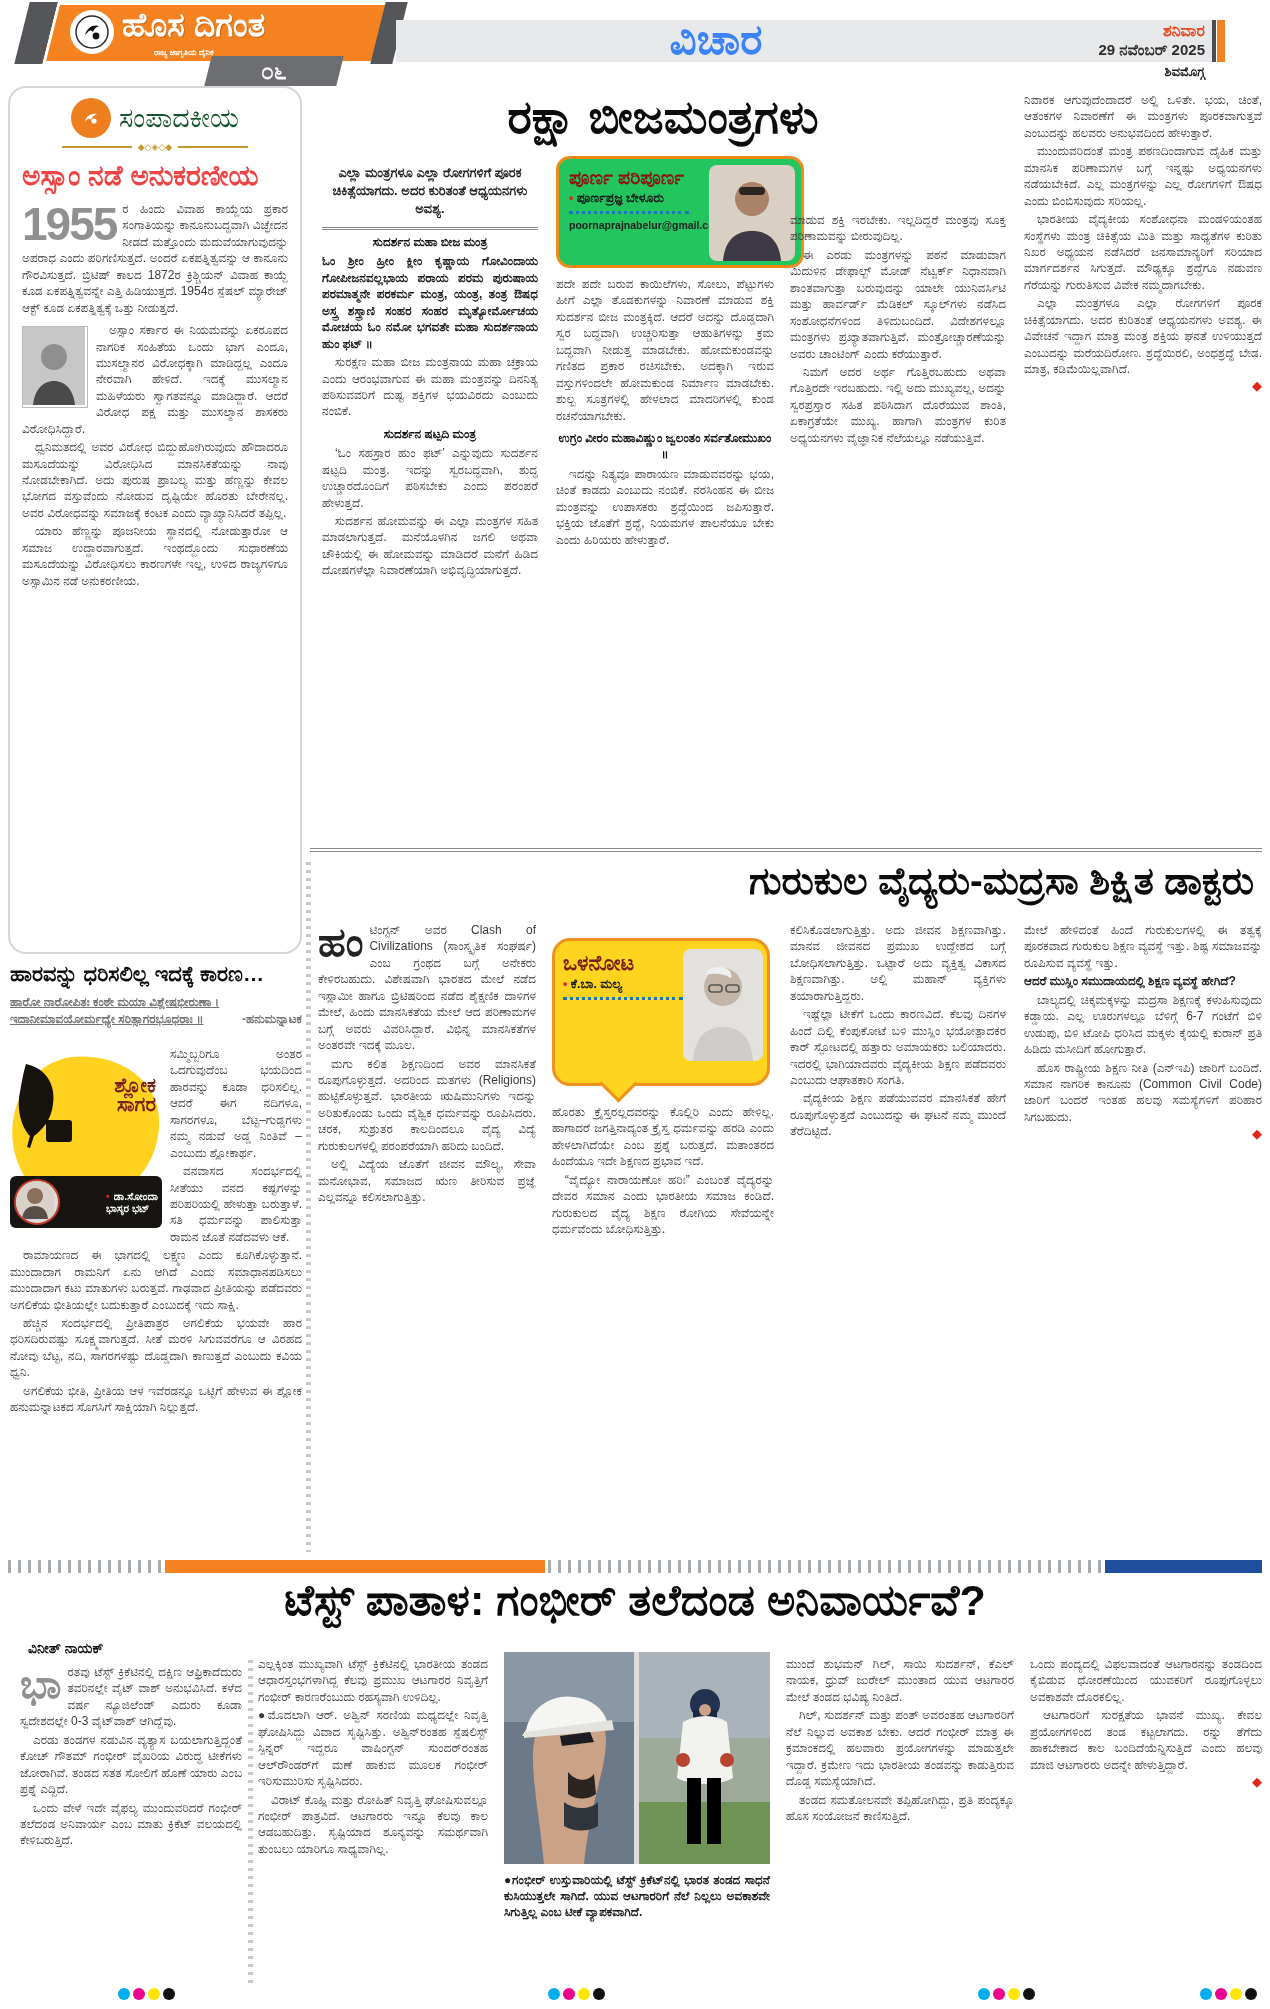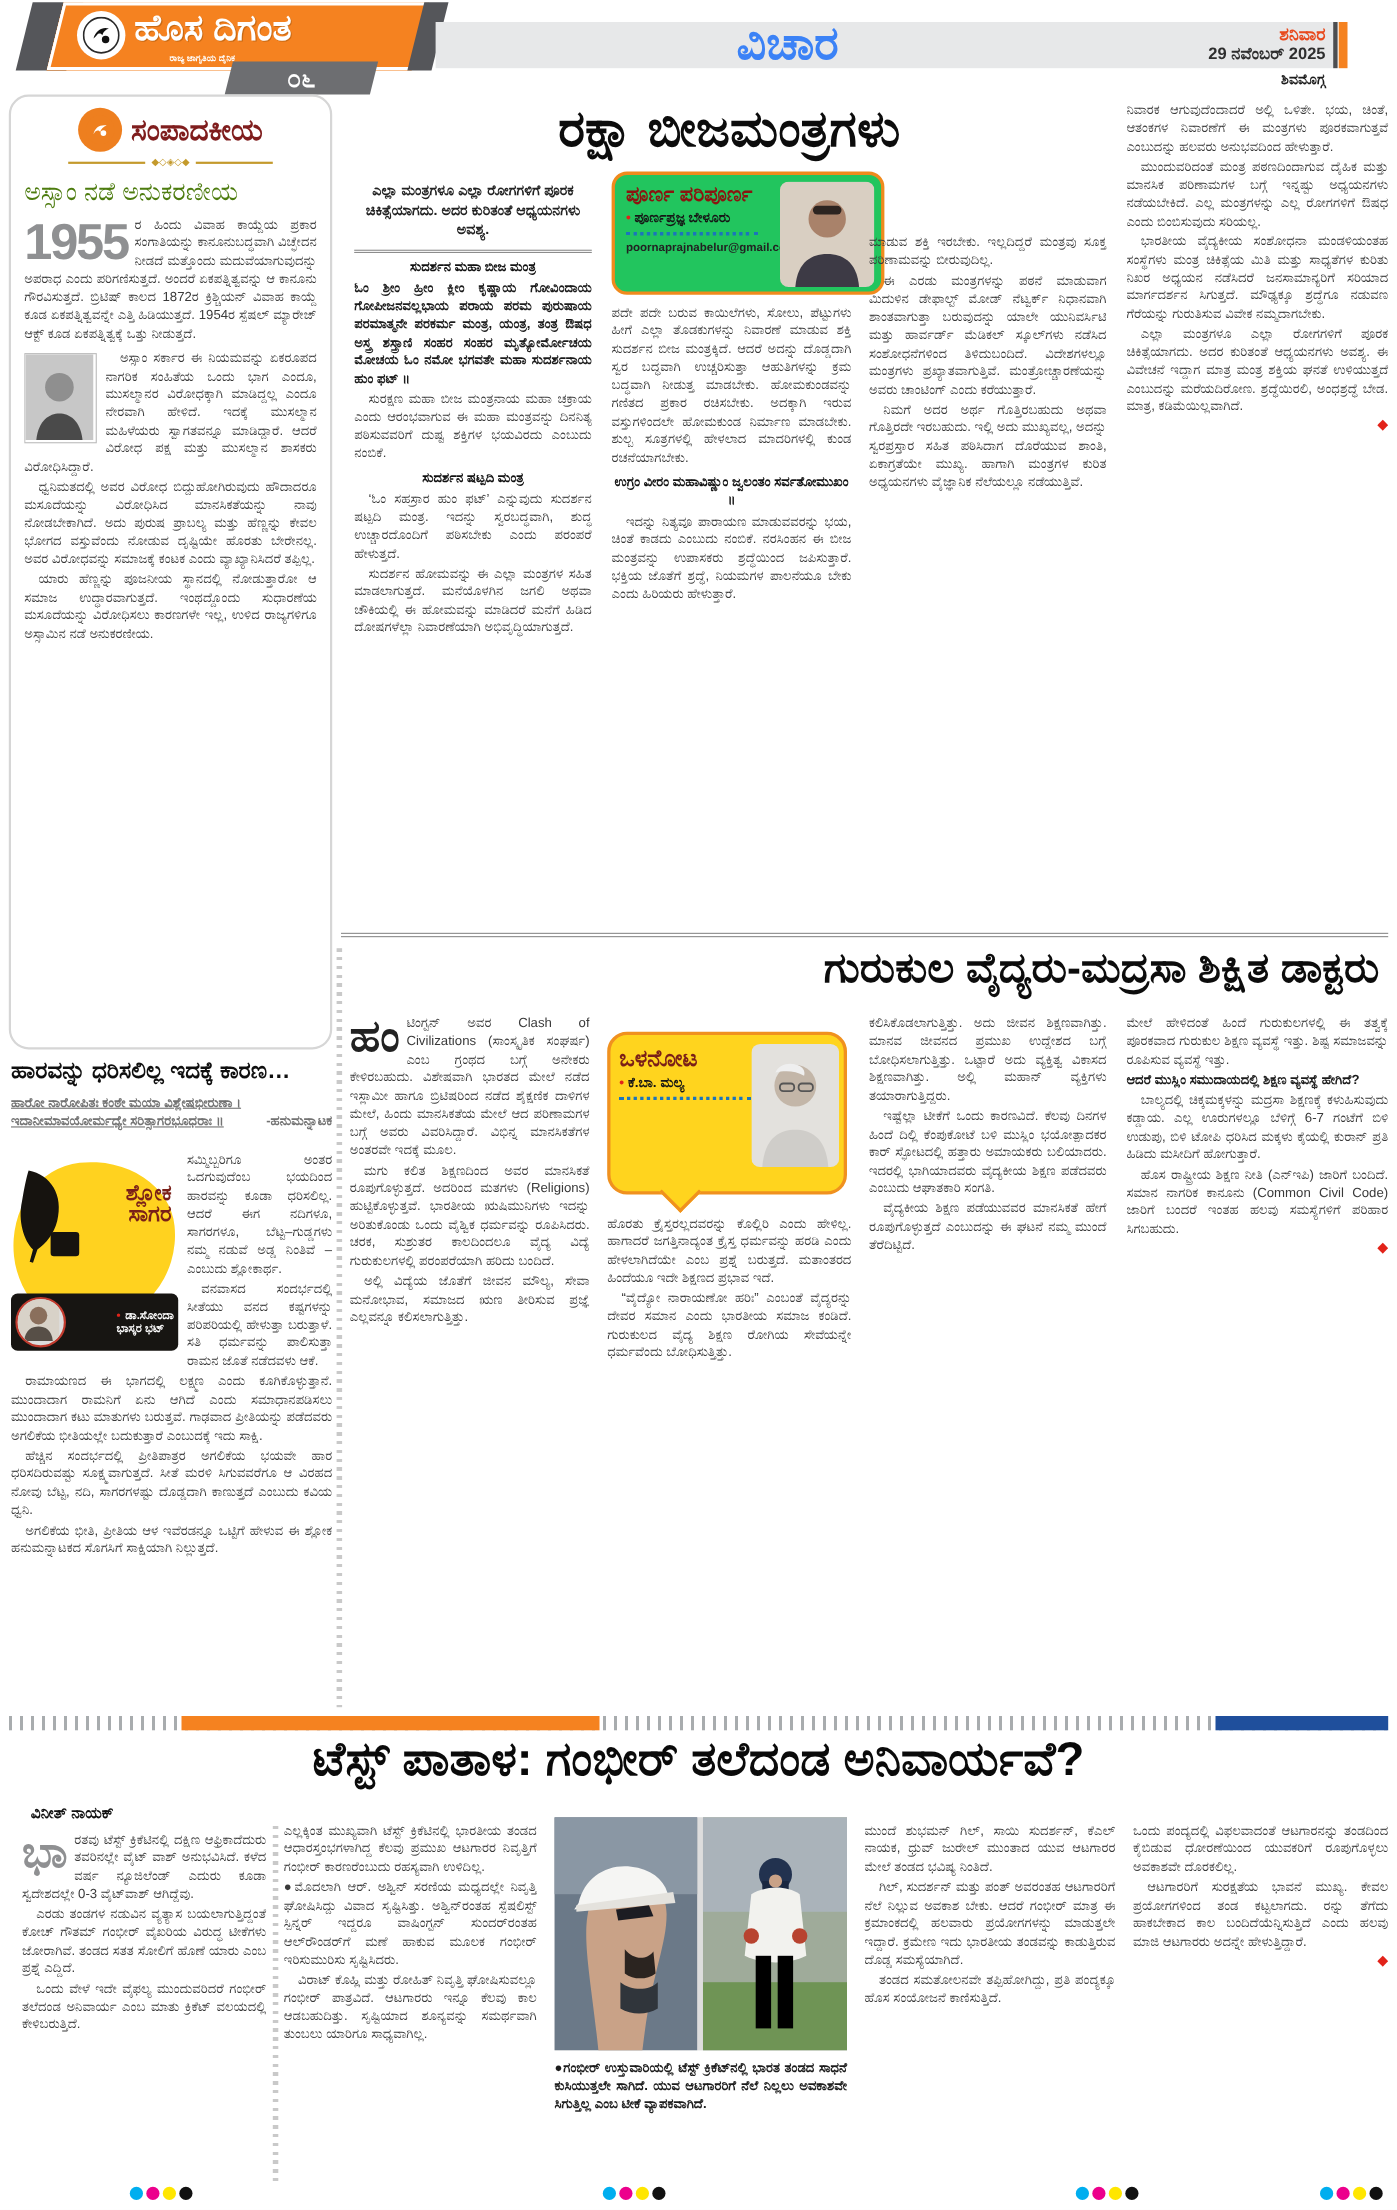--- a/index.html
+++ b/index.html
@@ -36,24 +36,24 @@
   .blk-bold{font-weight:700;color:#1b1b1b;text-indent:0;}
   .blk-bullet{text-indent:0;}
   .blk-end{text-align:right;color:#e2231a;font-size:13px;line-height:1;}
   .dropcap{float:left;font-size:40px;line-height:.9;font-weight:800;color:#222;margin:2px 6px 0 0;}
   .dropnum{float:left;font-size:46px;line-height:.85;font-weight:800;color:#8f9092;margin:4px 6px 0 0;letter-spacing:-2px;}
   
   .edit-box{left:8px;top:86px;width:294px;height:868px;border:2px solid #d6d6d6;border-radius:18px;
             padding:10px 12px;box-sizing:border-box;}
   .edit-head{display:flex;align-items:center;justify-content:center;gap:8px;}
   .edit-logo{width:40px;height:40px;border-radius:50%;background:#ee7f1f;display:flex;align-items:center;justify-content:center;flex:0 0 auto;}
-  .edit-title{font-size:27px;font-weight:700;color:#7f1d1d;}
+  .edit-title{font-size:27px;font-weight:400;color:#14532d;}
   .edit-ornament{display:flex;align-items:center;justify-content:center;gap:6px;margin:4px 0 8px;color:#c49a2c;font-size:9px;}
   .edit-ornament::before,.edit-ornament::after{content:"";height:2px;width:70px;background:#c49a2c;}
-  .edit-headline{font-size:23px;font-weight:400;color:#4d7c0f;margin:2px 0 8px;}
+  .edit-headline{font-size:28px;font-weight:700;color:#ef4444;margin:2px 0 8px;}
   .edit-photo{float:left;width:64px;height:80px;margin:4px 8px 2px 0;border:1px solid #bbb;}
   
   .shl-headline{left:10px;top:962px;width:292px;font-size:21px;font-weight:800;color:#0f0f0f;}
   .shl-verse{left:10px;top:994px;width:292px;font-size:12px;font-weight:800;color:#737373;line-height:1.45;text-decoration:underline;}
   .shl-body{left:10px;top:1046px;width:292px;height:506px;}
   .sagara-box{float:left;width:152px;height:178px;margin:4px 8px 2px 0;position:relative;}
   .sagara-blob{position:absolute;left:2px;top:6px;width:148px;height:150px;background:#ffd21f;
                border-radius:46% 54% 58% 42%/52% 44% 56% 48%;transform:rotate(-6deg);}
   .sagara-title{position:absolute;right:6px;top:26px;width:84px;font-size:20px;line-height:.95;font-weight:800;color:#7a1f18;text-align:right;}
   .sagara-strip{position:absolute;left:0;bottom:0;width:152px;height:52px;background:#171512;border-radius:6px;

